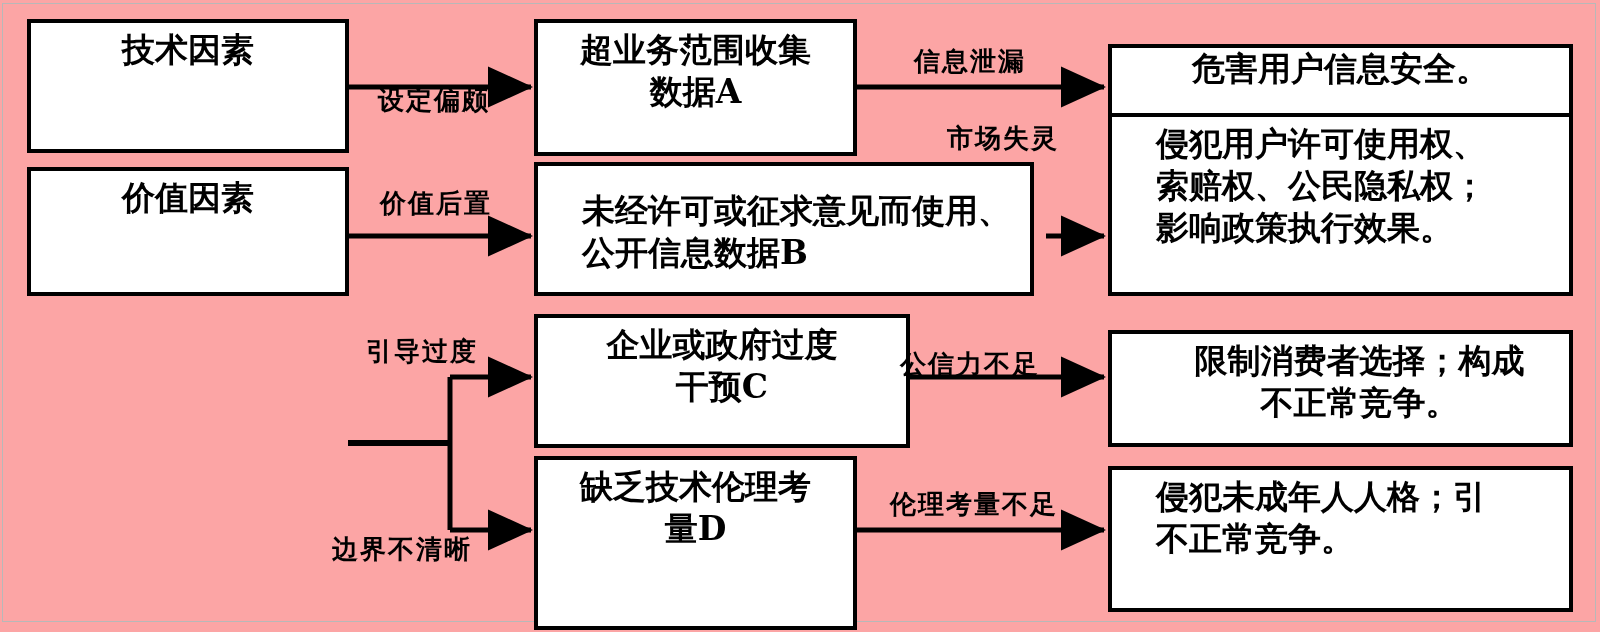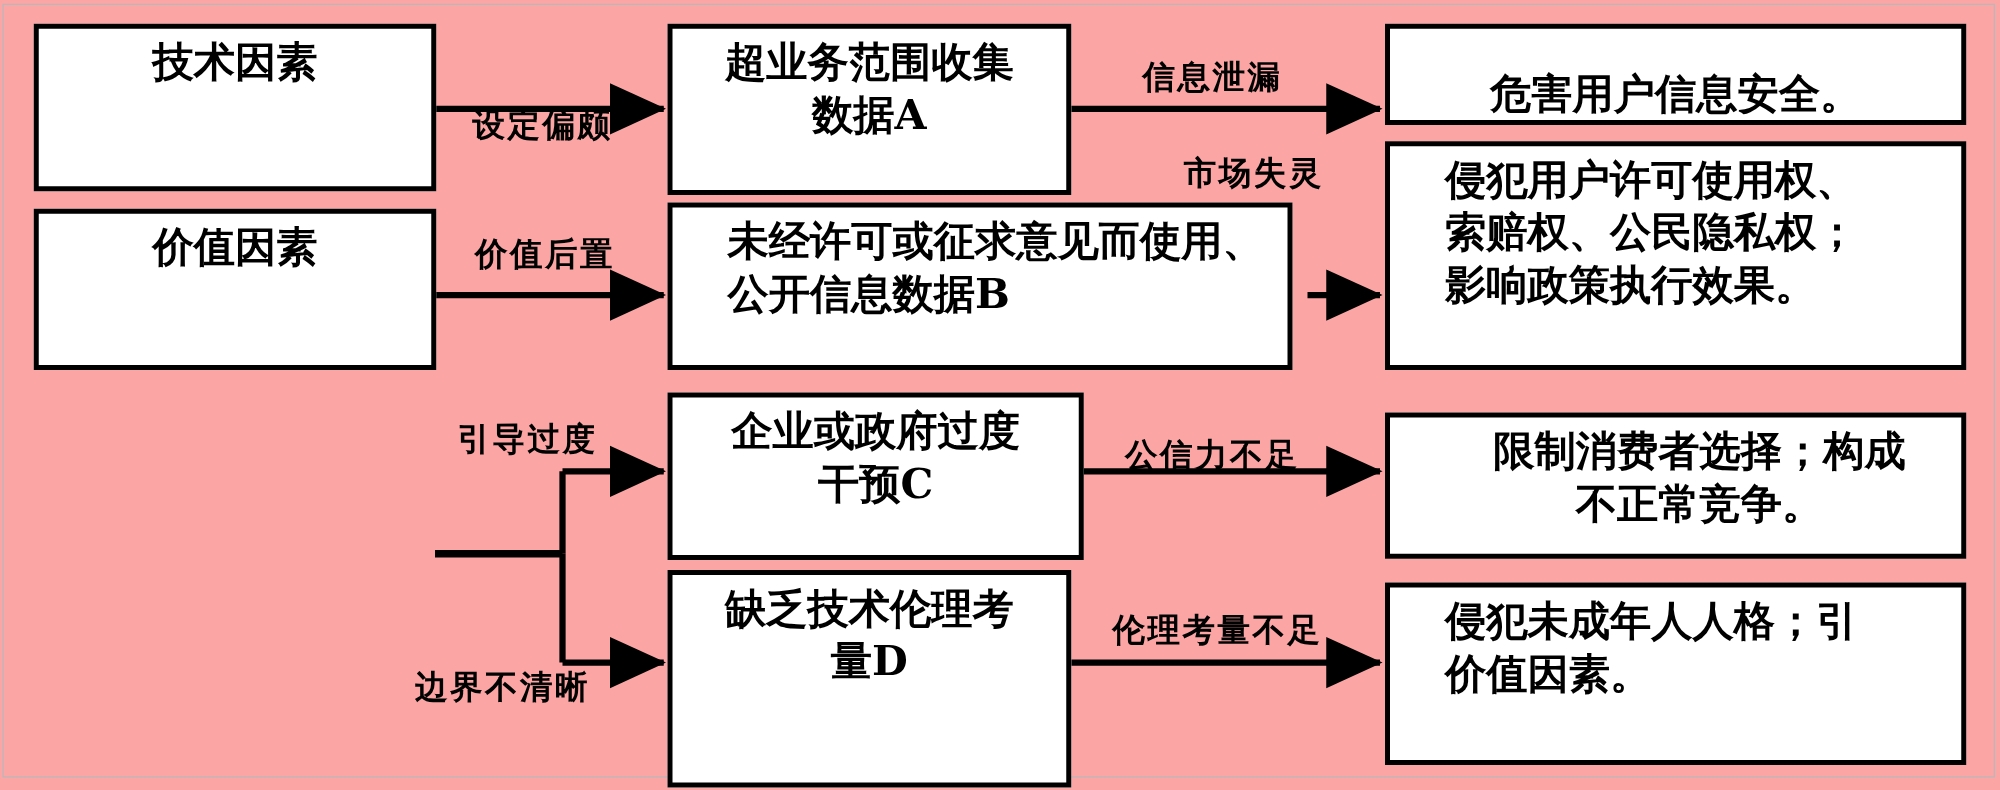--- a/index.html
+++ b/index.html
@@ -41,21 +41,21 @@
     width: 100%;
     font-size: 33px;
     line-height: 1.28;
     color: #000000;
     text-align: center;
     white-space: pre-line;
     padding: 6px 10px 0 10px;
     box-sizing: border-box;
   }
   .node.align-left .node-text { text-align: left; padding-left: 44px; }
-  .node.vcenter { align-items: flex-end; }
+  .node.vcenter { align-items: flex-start; margin-top: 25px; }
   .node.vcenter .node-text { padding-top: 0; }
 
   
   .edge-label {
     position: absolute;
     font-family: "DejaVu Serif", "Liberation Serif", serif;
     font-size: 26px;
     letter-spacing: 2px;
     color: #000000;
     white-space: nowrap;
@@ -111,26 +111,26 @@
   <div class="node" style="left:27px; top:167px; width:322px; height:129px;">
     <span class="node-text">价值因素</span>
   </div>
 
 
   <div class="node" style="left:534px; top:19px; width:323px; height:137px;">
     <span class="node-text">超业务范围收集
 数据A</span>
   </div>
 
-  <div class="node align-left" style="left:534px; top:162px; width:500px; height:134px;">
+  <div class="node align-left" style="left:534px; top:162px; width:500px; height:134px;align-items:center;">
     <span class="node-text">未经许可或征求意见而使用、
 公开信息数据B</span>
   </div>
 
-  <div class="node" style="left:534px; top:314px; width:333px; height:134px;">
+  <div class="node" style="left:534px; top:314px; width:376px; height:134px;">
     <span class="node-text">企业或政府过度
 干预C</span>
   </div>
 
   <div class="node" style="left:534px; top:456px; width:323px; height:174px;">
     <span class="node-text">缺乏技术伦理考
 量D</span>
   </div>
 
   <div class="node vcenter" style="left:1108px; top:19px; width:465px; height:81px;">
@@ -143,21 +143,21 @@
 影响政策执行效果。</span>
   </div>
 
   <div class="node" style="left:1108px; top:330px; width:465px; height:117px;padding-left:38px;">
     <span class="node-text">限制消费者选择；构成
 不正常竞争。</span>
   </div>
 
   <div class="node align-left" style="left:1108px; top:466px; width:465px; height:146px;">
     <span class="node-text">侵犯未成年人人格；引
-价值因素。</span>
+不正常竞争。</span>
   </div>
 
   <div class="edge-label" style="left:378px; top:44px;margin-top:39px;">设定偏颇</div>
 
   <div class="edge-label" style="left:380px; top:186px;text-align:right;">价值后置</div>
 
   <div class="edge-label" style="left:366px; top:334px;">引导过度</div>
 
   <div class="edge-label" style="left:332px; top:532px;">边界不清晰</div>
 

